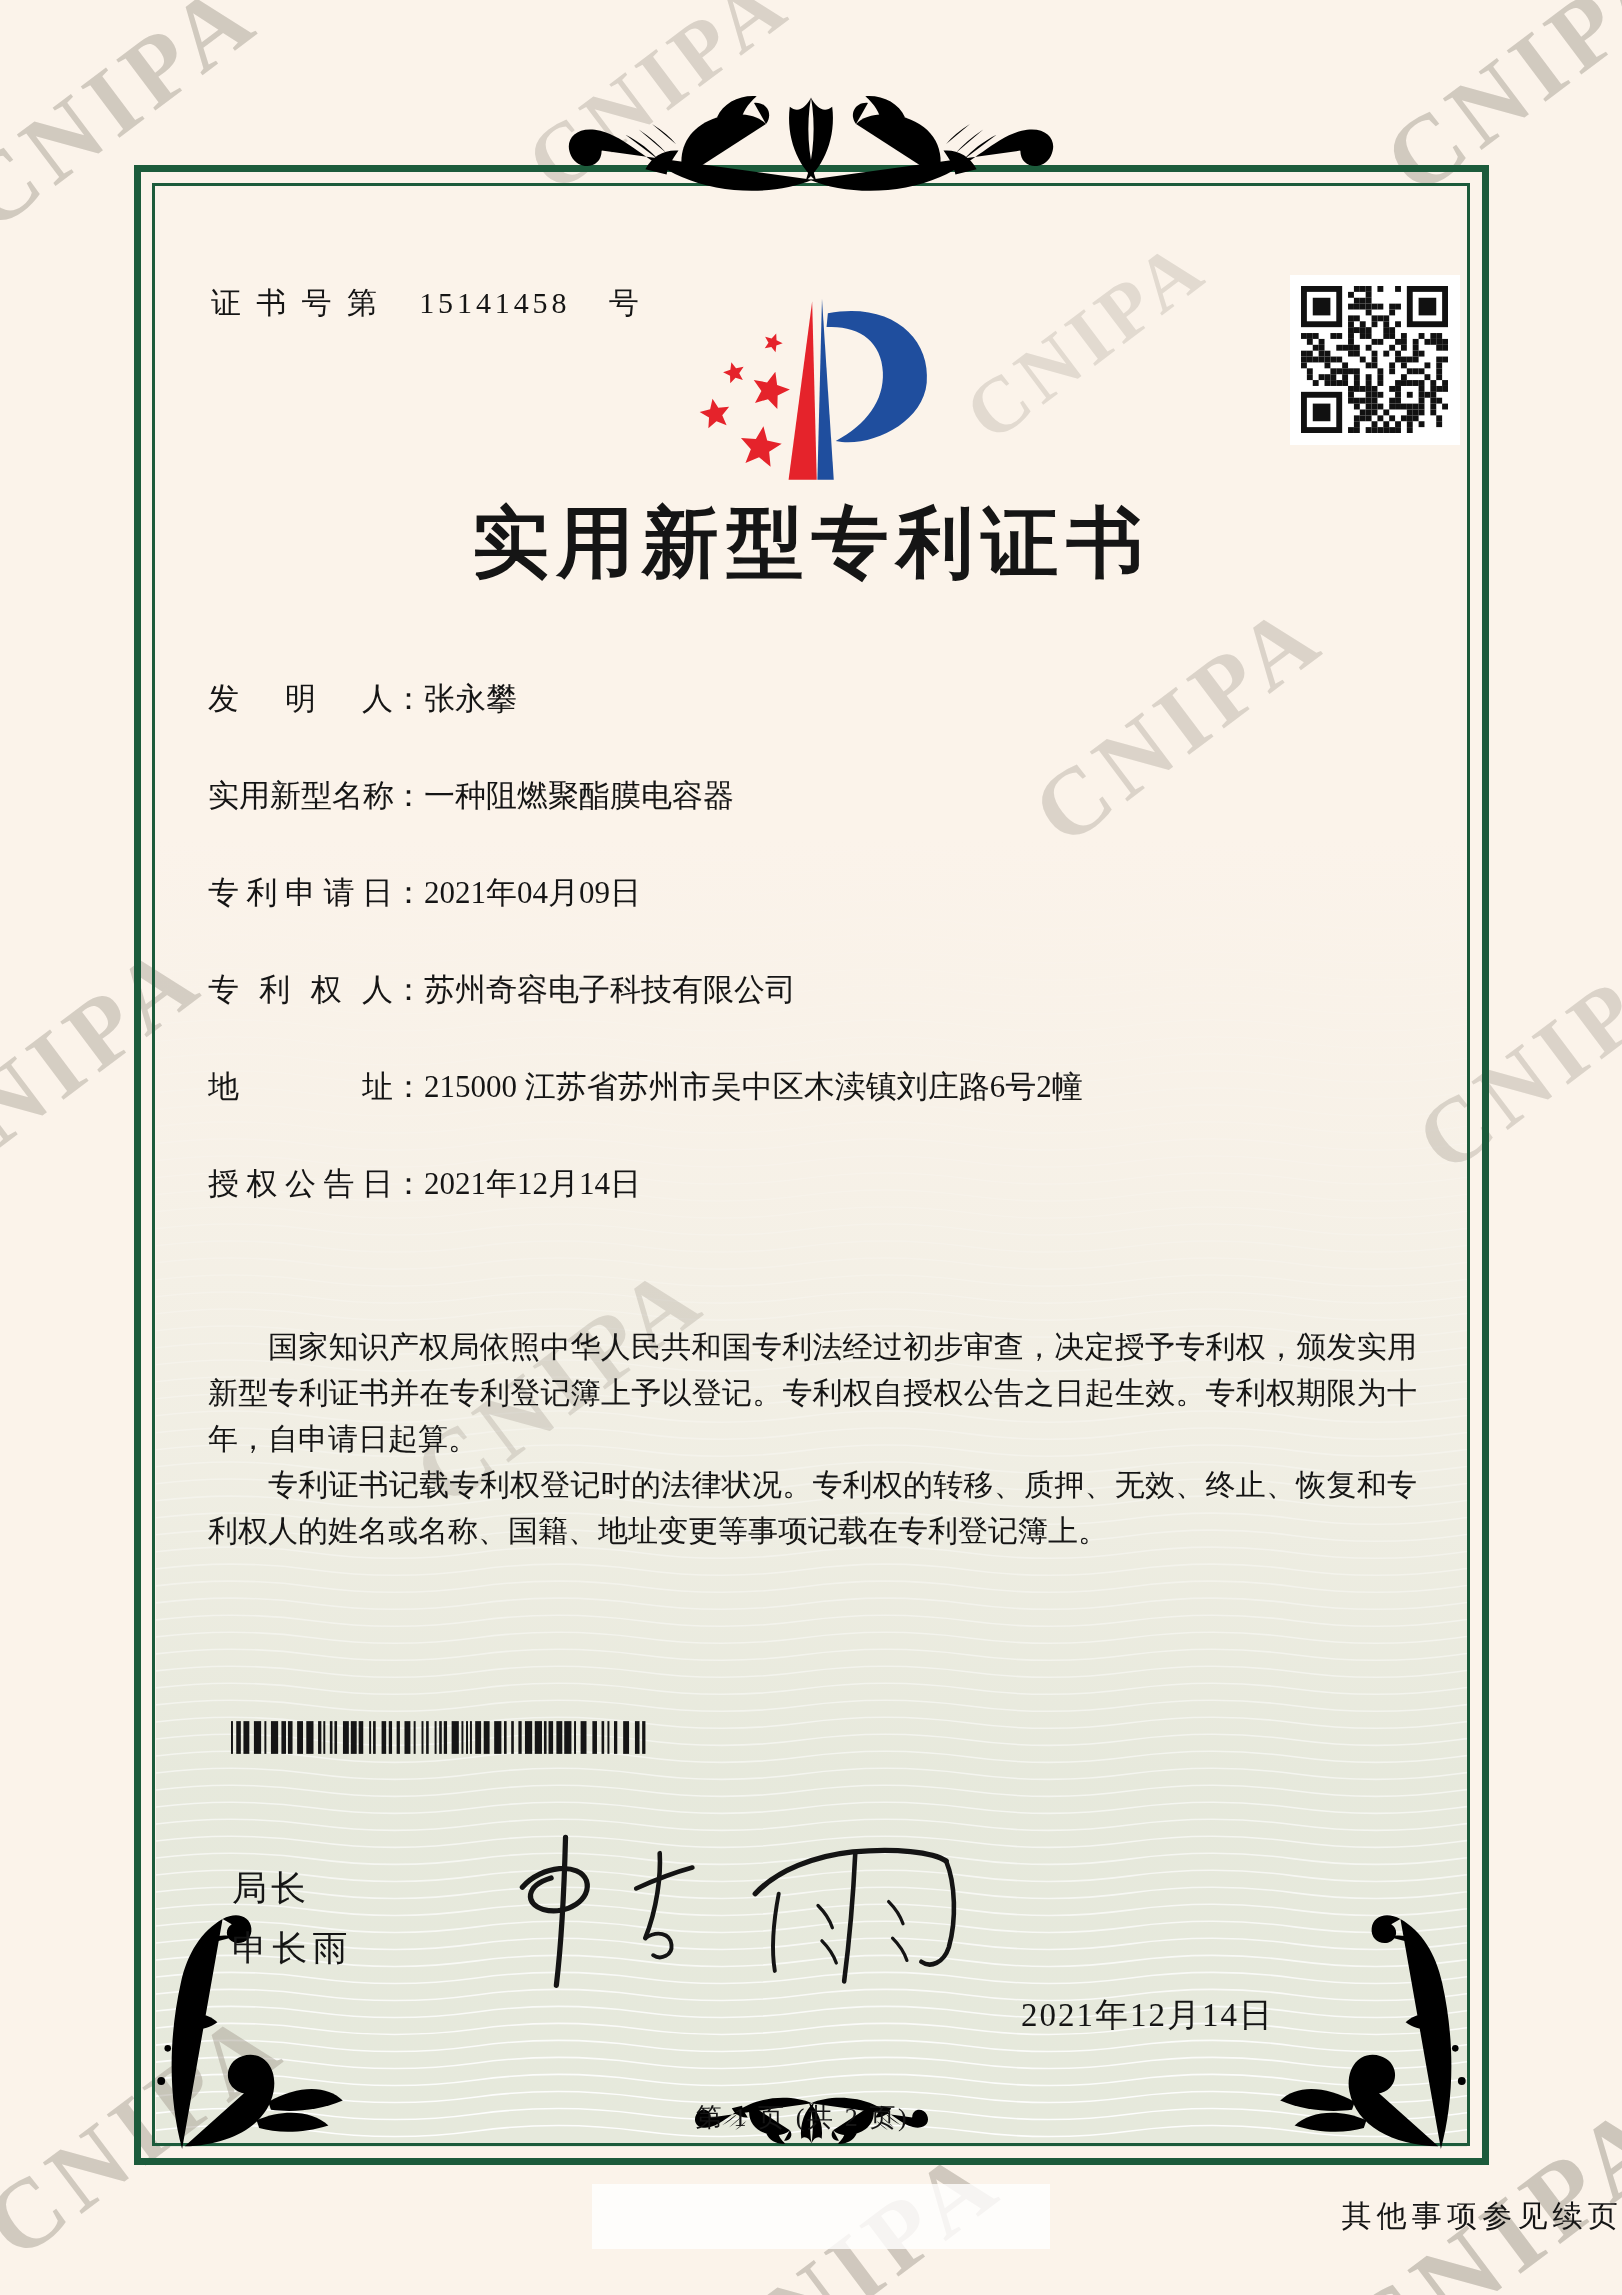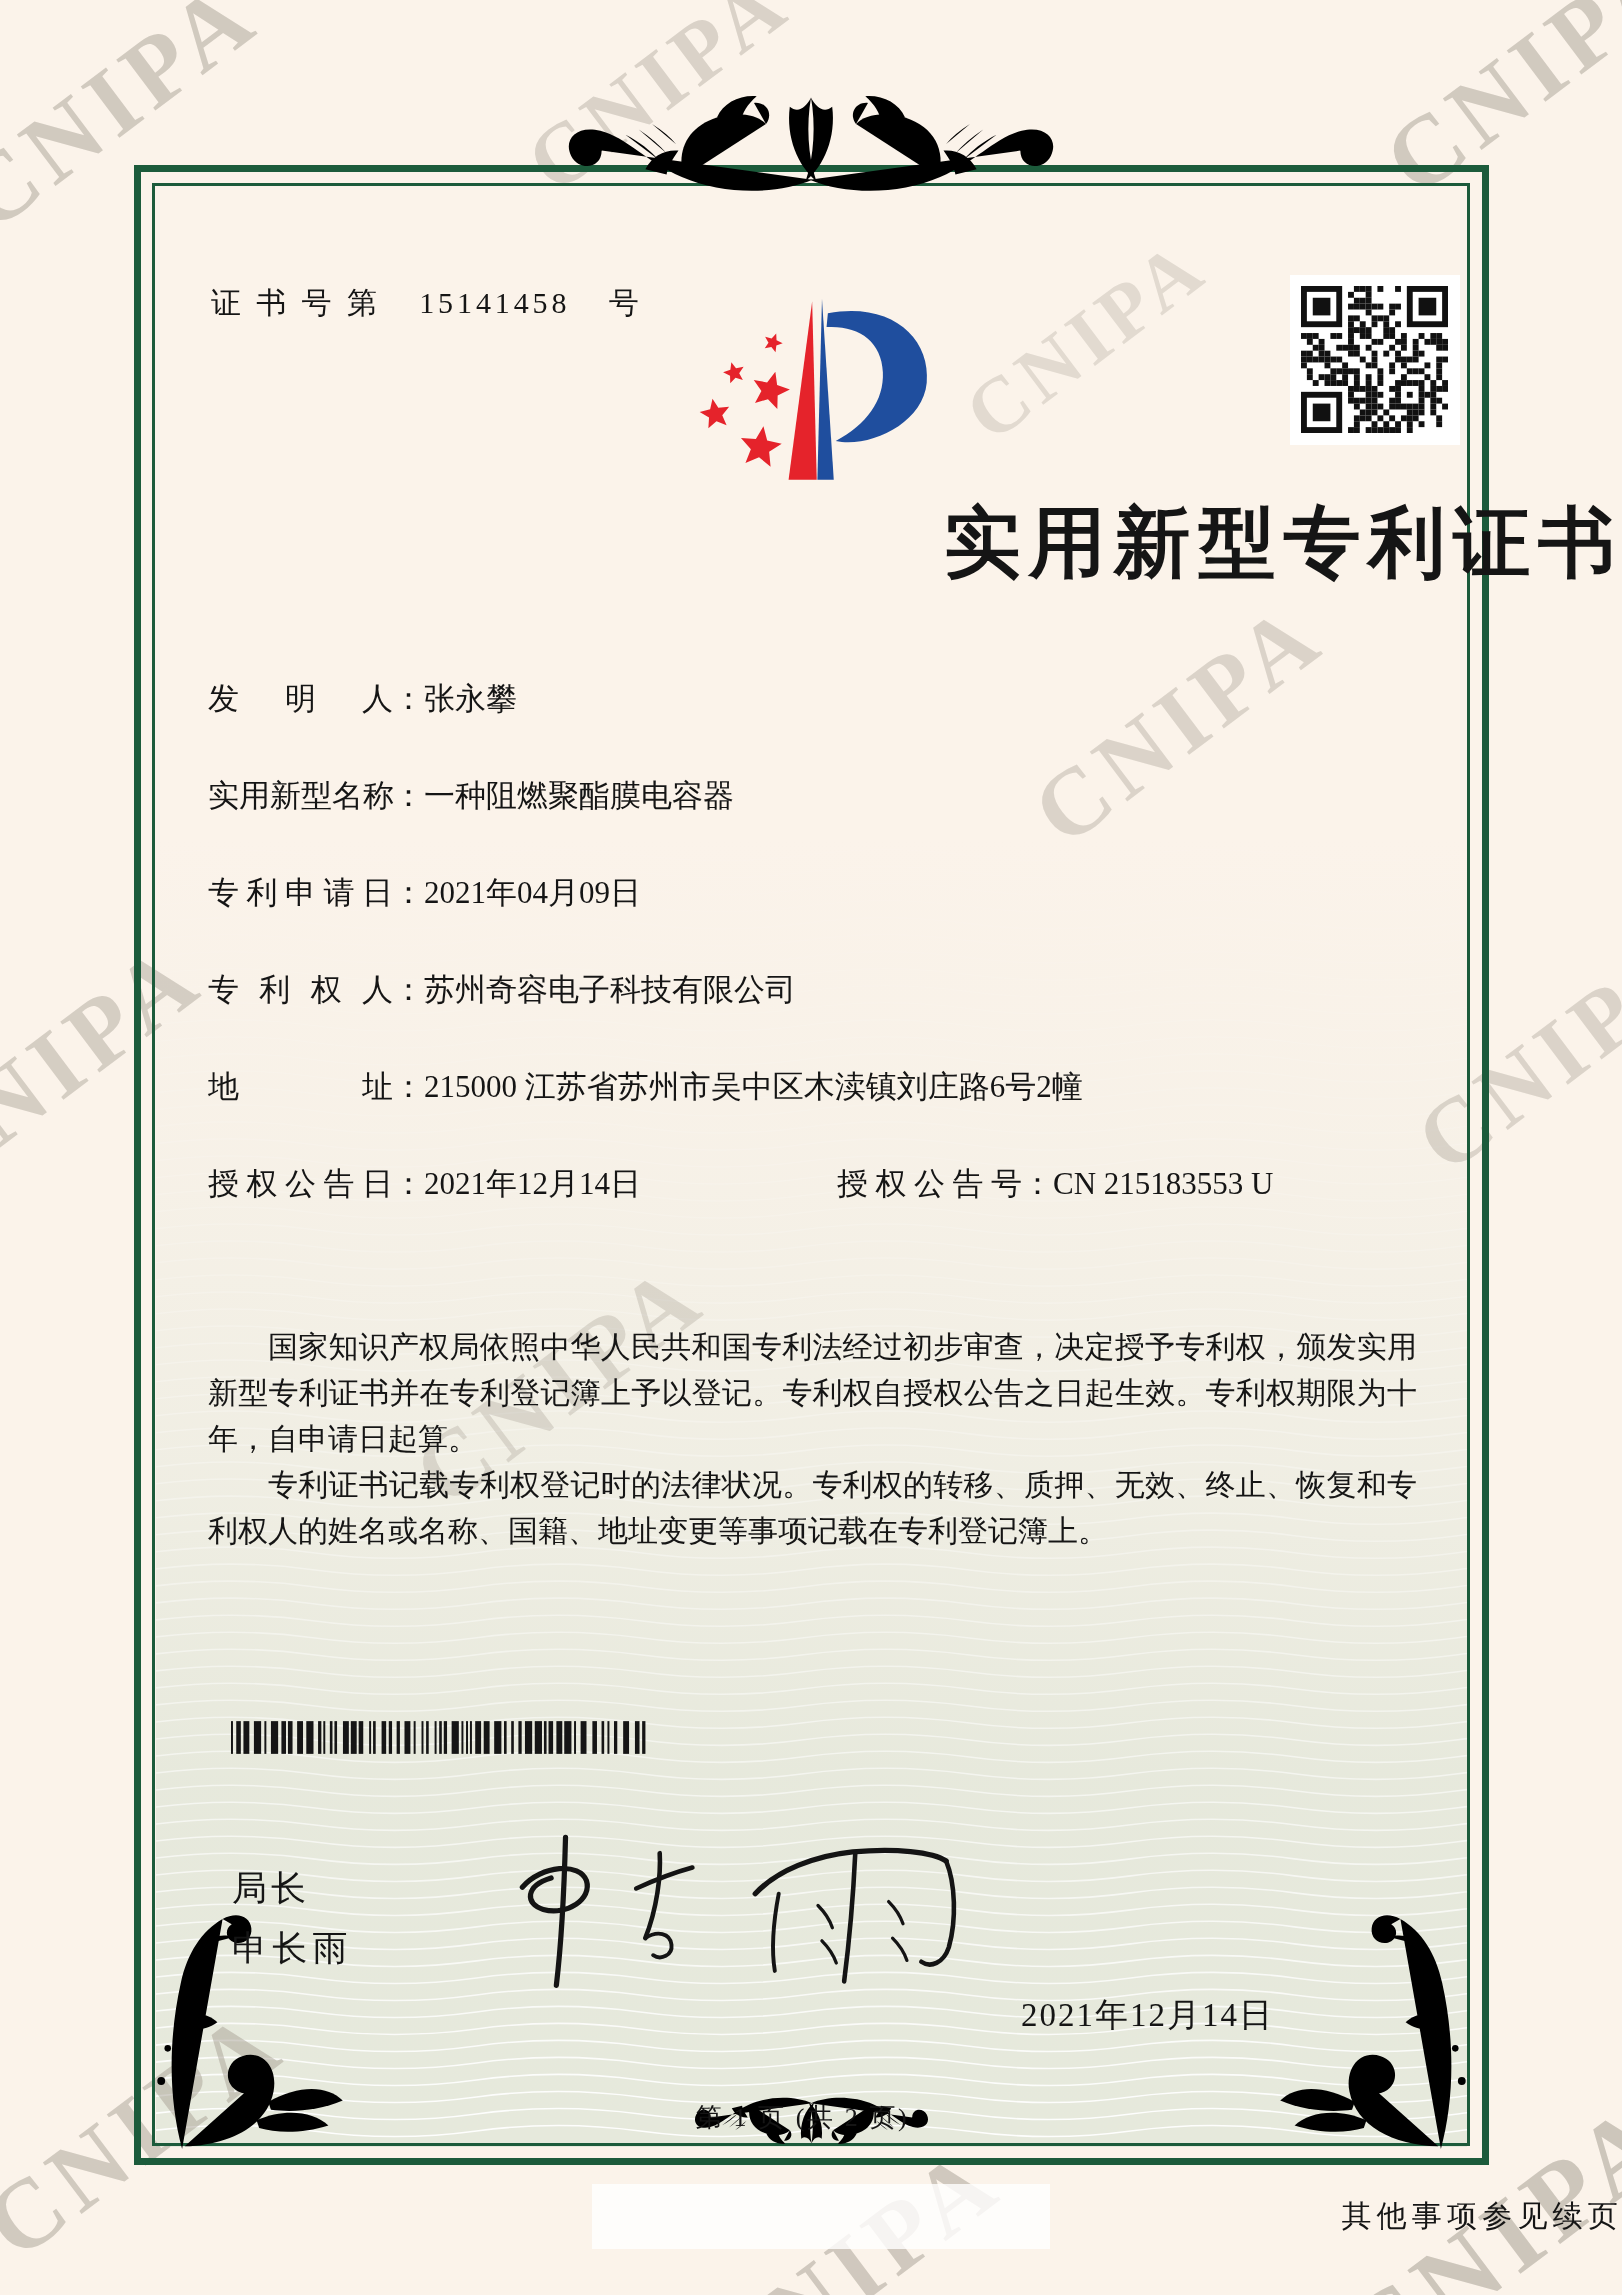--- a/index.html
+++ b/index.html
@@ -23,21 +23,21 @@
       border:7.9px solid var(--border-green,#1c5b3b);z-index:5}
   #frameInner{left:152px;top:183px;width:1318px;height:1963px;box-sizing:border-box;
       border:3.3px solid var(--border-green,#1c5b3b);z-index:5}
   .orn{z-index:6}
   
   .content{z-index:7}
   #certline{left:211px;top:283px;font-size:30px;letter-spacing:3.9px;white-space:nowrap}
   #certline .num{margin:0 27px}
   #logo{left:674px;top:257px;width:275px;height:226px}
   #qrbox{left:1290px;top:275px;width:170px;height:170px;background:#fff}
-  #title{left:0;top:492px;width:1623px;text-align:right;font-size:77px;font-weight:bold;
+  #title{left:0;top:492px;width:1623px;text-align:center;font-size:77px;font-weight:bold;
          letter-spacing:7.9px;white-space:nowrap}
   #rows{left:208px;top:678px;width:1211px;font-size:31px}
   .frow{position:relative;height:97px;white-space:nowrap}
   .flabel{display:inline-block;width:185px;text-align:justify;text-align-last:justify;vertical-align:bottom}
   .g2{position:absolute;left:629px;top:0}
   #paras{left:208px;top:1324px;width:1209px;font-size:30px;line-height:46px;text-align:justify}
   #paras p{margin:0;text-indent:2em}
   #barcode{left:231px;top:1721px;width:419px;height:33px}
   #sigTitle{left:232px;top:1865px;font-size:35px;letter-spacing:3.9px;
             font-family:"Liberation Sans","DejaVu Sans",sans-serif}
@@ -458,21 +458,21 @@
 </div>
 
 <div class="abs content" id="title">实用新型专利证书</div>
 
 <div class="abs content" id="rows">
     <div class="frow"><span class="flabel">发明人</span><span class="fcolon">：</span><span class="fvalue">张永攀</span></div>
     <div class="frow"><span class="flabel">实用新型名称</span><span class="fcolon">：</span><span class="fvalue">一种阻燃聚酯膜电容器</span></div>
     <div class="frow"><span class="flabel">专利申请日</span><span class="fcolon">：</span><span class="fvalue">2021年04月09日</span></div>
     <div class="frow"><span class="flabel">专利权人</span><span class="fcolon">：</span><span class="fvalue">苏州奇容电子科技有限公司</span></div>
     <div class="frow"><span class="flabel">地址</span><span class="fcolon">：</span><span class="fvalue">215000  江苏省苏州市吴中区木渎镇刘庄路6号2幢</span></div>
-    <div class="frow"><span class="flabel">授权公告日</span><span class="fcolon">：</span><span class="fvalue">2021年12月14日</span><span class="g2"><span class="flabel">授权公告号</span><span class="fcolon">：</span><span class="fvalue">CN 215183553 U</span></span></div>
+    <div class="frow"><span class="flabel">授权公告日</span><span class="fcolon">：</span><span class="fvalue">2021年12月14日</span></div>
   </div>
 
 <div class="abs content" id="paras">
     <p>国家知识产权局依照中华人民共和国专利法经过初步审查，决定授予专利权，颁发实用新型专利证书并在专利登记簿上予以登记。专利权自授权公告之日起生效。专利权期限为十年，自申请日起算。</p>
     <p>专利证书记载专利权登记时的法律状况。专利权的转移、质押、无效、终止、恢复和专利权人的姓名或名称、国籍、地址变更等事项记载在专利登记簿上。</p>
   </div>
 
 <svg class="abs content" id="barcode" viewBox="0 0 640 50">
     <rect x="0" y="0" width="3" height="50" fill="#151515"></rect>
     <rect x="8" y="0" width="7" height="50" fill="#151515"></rect>

